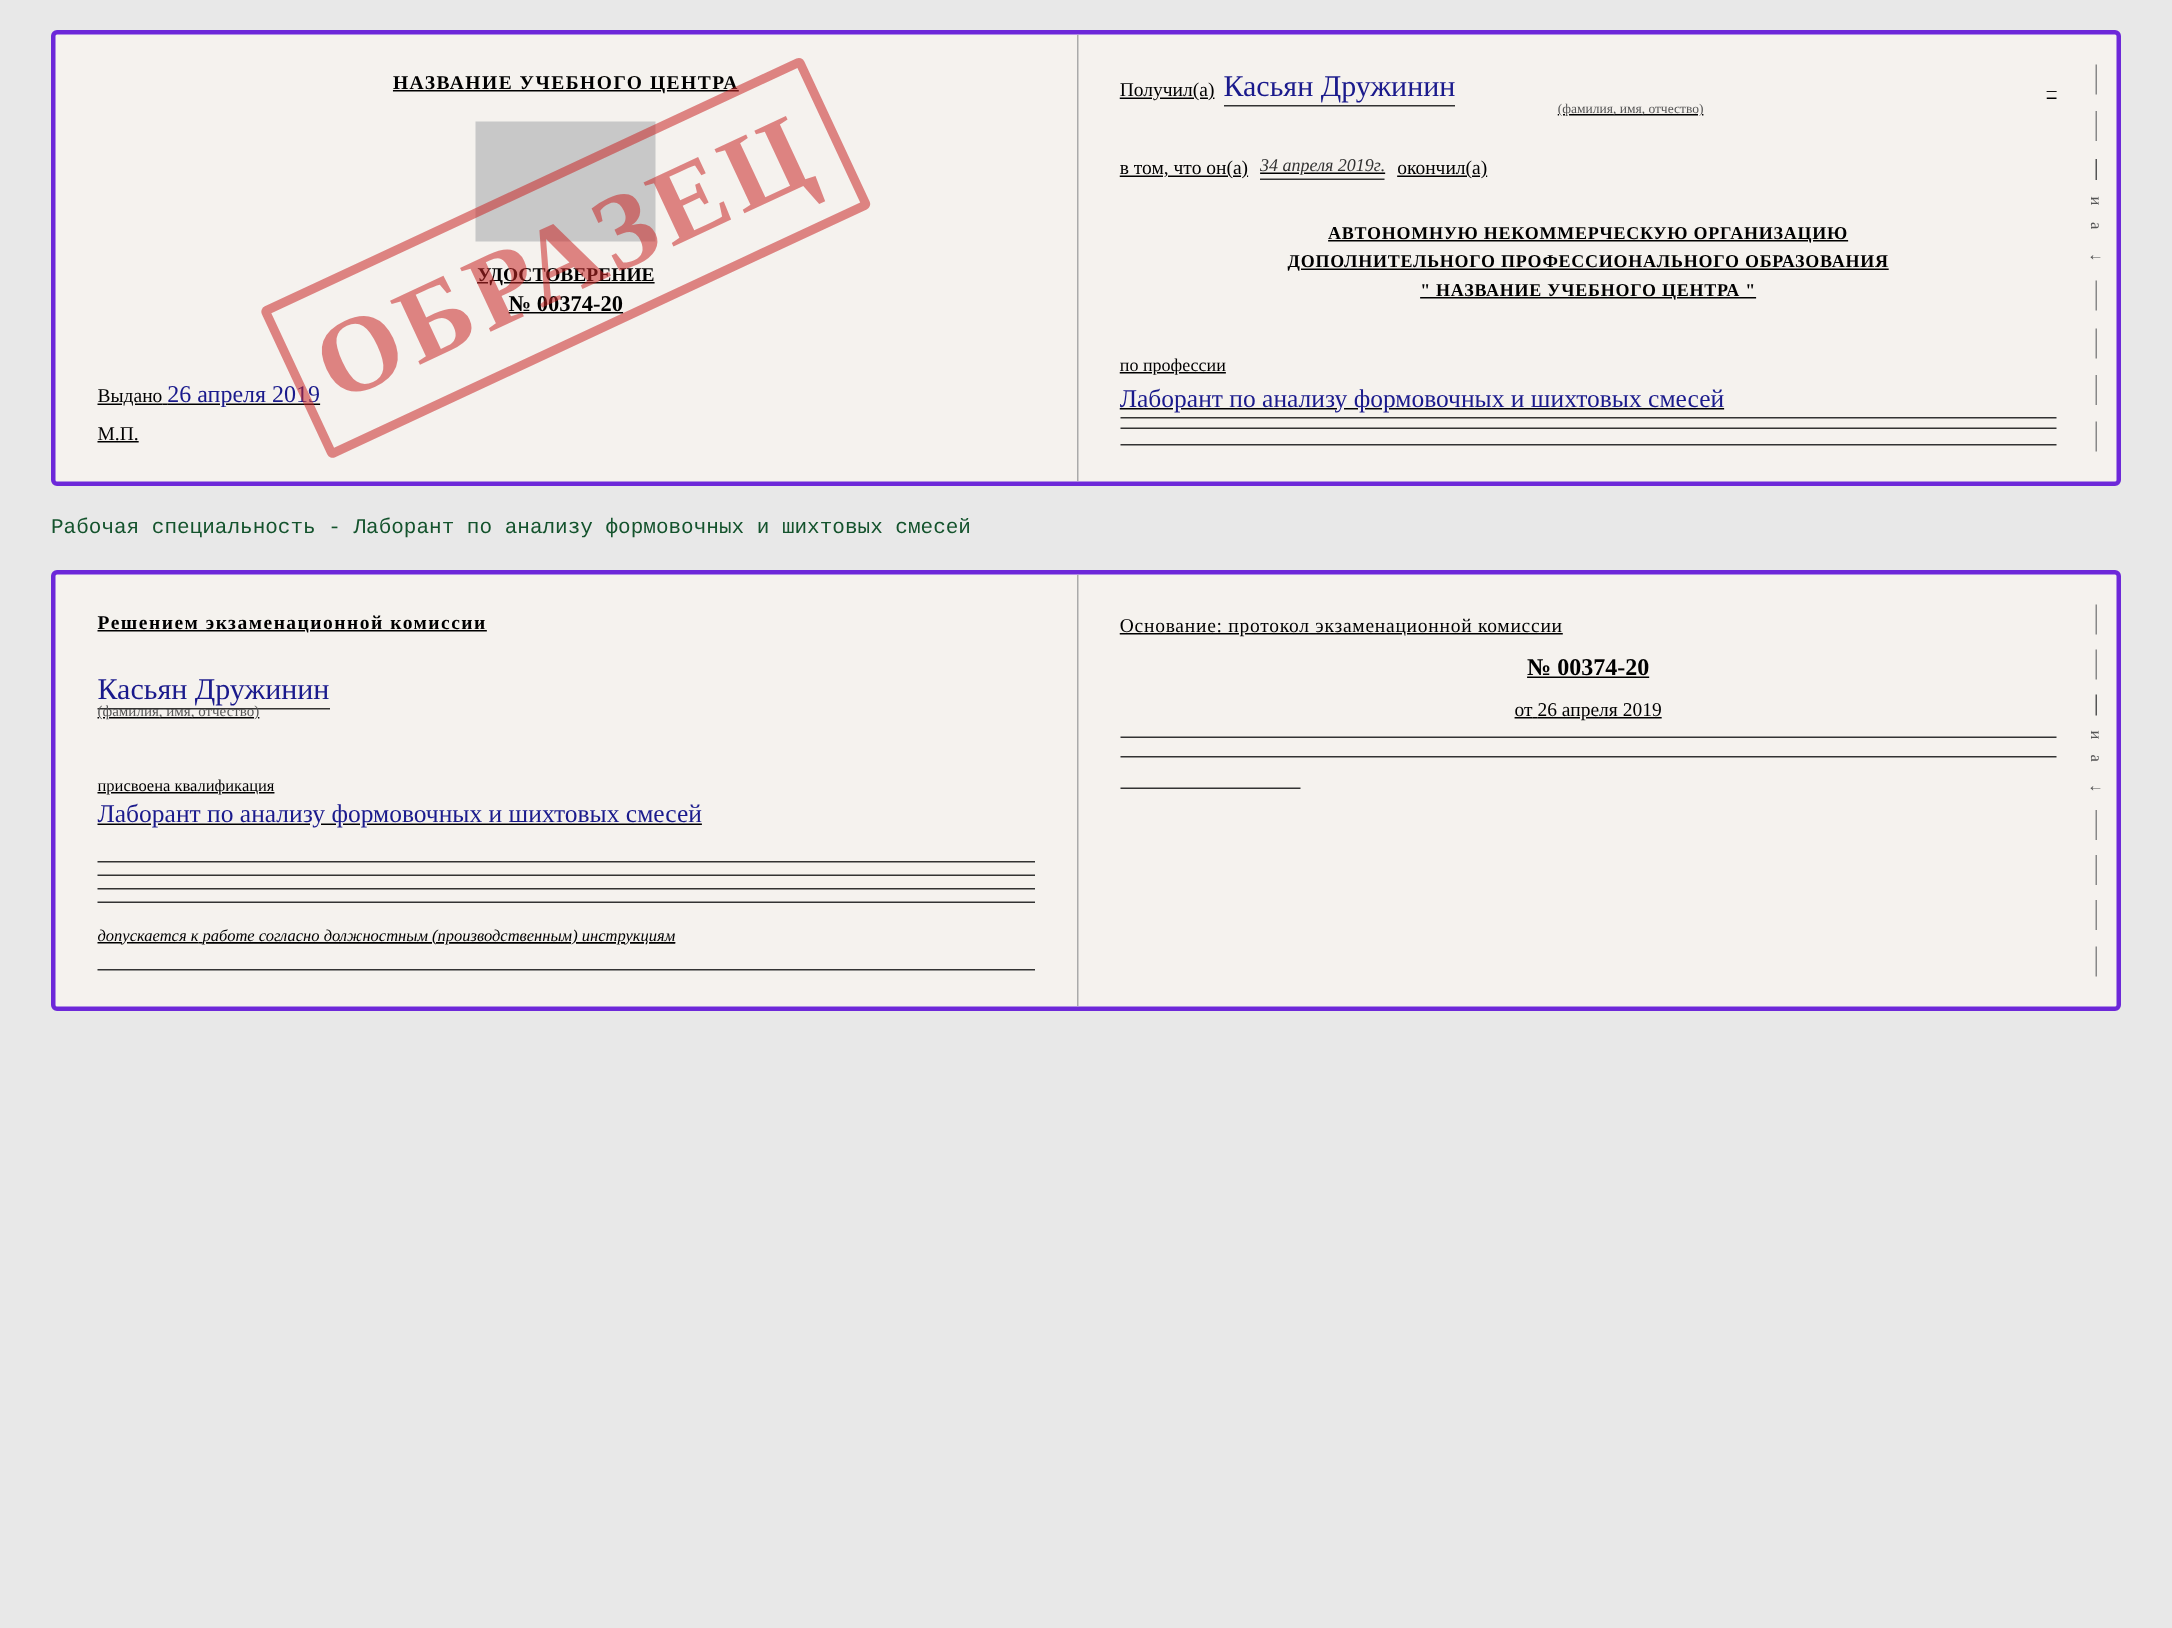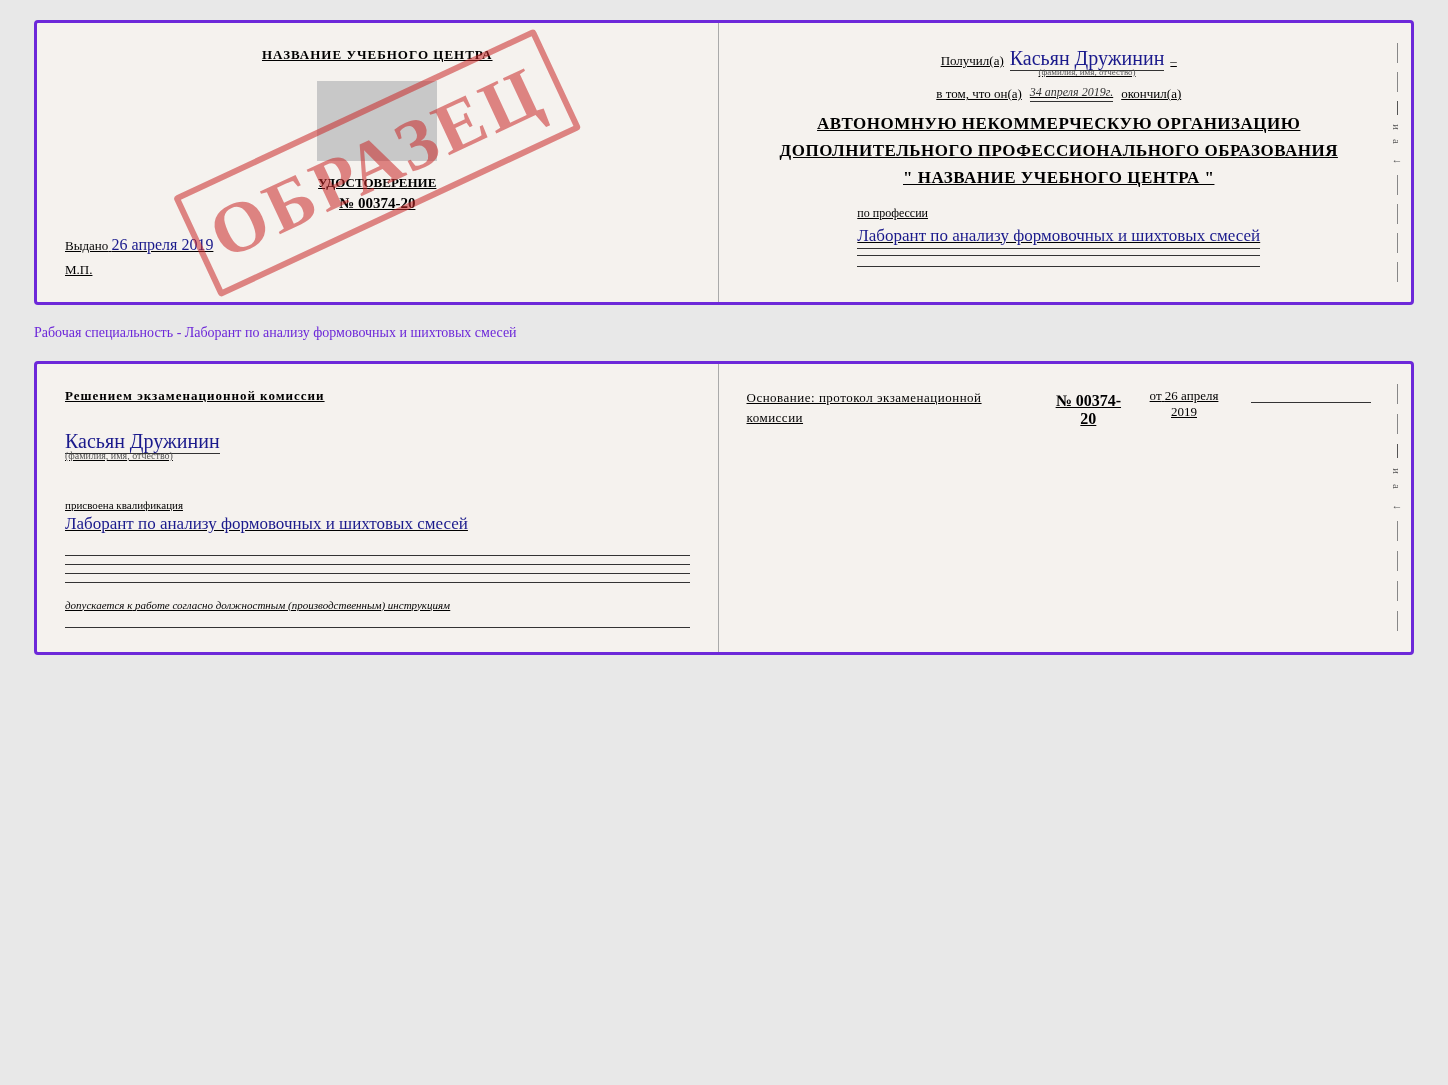--- a/index.html
+++ b/index.html
@@ -128,23 +128,22 @@
       letter-spacing: 4px;
       pointer-events: none;
       white-space: nowrap;
       z-index: 10;
     }
 
     
     .top-doc .doc-right {
       display: flex;
       flex-direction: column;
-      gap: 8px;
+      gap: 26px;
       padding-right: 40px;
-      align-items: center;
     }
 
     .field-row {
       display: flex;
       align-items: flex-end;
       gap: 8px;
       font-size: 13px;
     }
 
     .field-label {
@@ -155,21 +154,21 @@
     .field-value-typed {
       font-style: italic;
       font-size: 12px;
       color: #333;
       border-bottom: 1px solid #333;
       padding-bottom: 1px;
     }
 
     .org-block {
       text-align: center;
-      font-size: 17px;
+      font-size: 12px;
       font-weight: bold;
       letter-spacing: 0.5px;
       line-height: 1.6;
       text-transform: uppercase;
     }
 
     .profession-block {
       margin-top: 6px;
     }
 
@@ -189,34 +188,35 @@
 
     .underline-only {
       border-bottom: 1px solid #333;
       margin-top: 6px;
       height: 1px;
     }
 
     
     .specialty-text {
       font-size: 14px;
-      color: #6d28d9;
+      color: #14532d;
       padding: 4px 0;
+      font-family: Liberation Mono, monospace;
     }
 
     
     .bottom-doc .doc-left {
       display: flex;
       flex-direction: column;
       gap: 10px;
     }
 
     .bottom-doc .doc-right {
       display: flex;
-      flex-direction: row;
+      flex-direction: column;
       gap: 6px;
       padding-right: 40px;
     }
 
     .commission-title {
       font-size: 13px;
       font-weight: bold;
       letter-spacing: 1px;
     }
 

